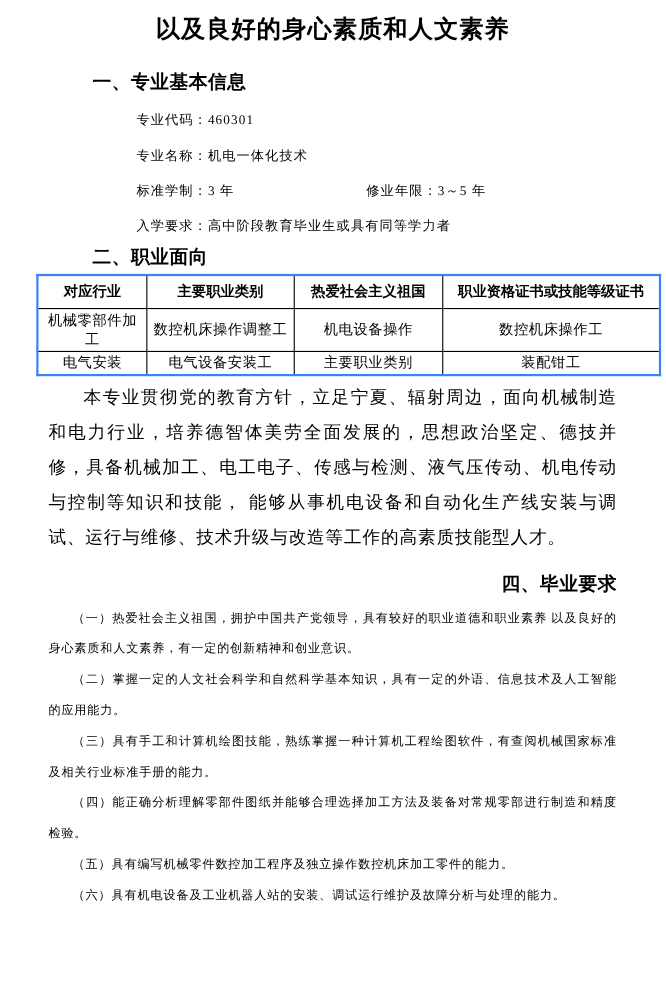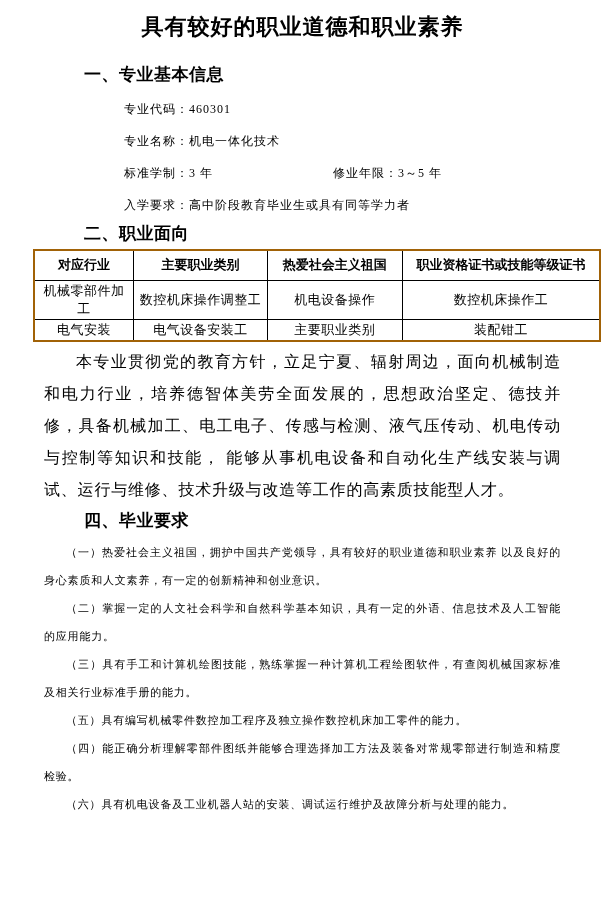--- a/index.html
+++ b/index.html
@@ -28,37 +28,37 @@
     font-family: "Liberation Sans", sans-serif;
     font-weight: 700;
     font-size: 17px;
     line-height: 21px;
     padding-left: 40px;
     letter-spacing: 0.5px;
   }
   .h-s1 { margin-top: 22px; }
   .h-s2 { margin-top: 2px; }
   .h-s3 { margin-top: 9px; }
-  .h-s4 { margin-top: 4px; }
+  .h-s4 { margin-top: 14px; text-align: right; }
   .info-block { margin-top: 8px; }
   .info-line {
     padding-left: 80px;
     font-size: 12px;
     line-height: 32px;
     height: 32px;
     letter-spacing: 1px;
     white-space: nowrap;
   }
   .info-line .pair-first { display: inline-block; width: 209px; }
   .career-table {
     margin-top: 5px;
     margin-left: -11px;
     width: 568px;
     border-collapse: collapse;
-    border: 2px solid #a16207;
+    border: 2px solid #3b82f6;
     text-align: center;
   }
   .career-table th, .career-table td {
     border: 1px solid #000;
     vertical-align: middle;
   }
   .career-table th {
     font-family: "Liberation Sans", sans-serif;
     font-weight: 700;
     font-size: 13px;
@@ -87,21 +87,21 @@
     text-align: justify;
     text-indent: 2em;
     letter-spacing: 0.8px;
   }
 </style>
 </head>
 <body>
 
 <div class="doc">
 
-  <div class="doc-title">具有较好的职业道德和职业素养</div>
+  <div class="doc-title">以及良好的身心素质和人文素养</div>
 
   <div class="sec-heading h-s1">一、专业基本信息</div>
   <div class="info-block">
     <div class="info-line">
       <span>专业代码：</span><span>460301</span>
     </div>
     <div class="info-line">
       <span>专业名称：</span><span>机电一体化技术</span>
     </div>
     <div class="info-line">
@@ -144,18 +144,18 @@
     </tbody>
   </table>
 
   <p class="para">本专业贯彻党的教育方针，立足宁夏、辐射周边，面向机械制造和电力行业，培养德智体美劳全面发展的，思想政治坚定、德技并修，具备机械加工、电工电子、传感与检测、液气压传动、机电传动与控制等知识和技能， 能够从事机电设备和自动化生产线安装与调试、运行与维修、技术升级与改造等工作的高素质技能型人才。</p>
 
   <div class="sec-heading h-s4">四、毕业要求</div>
   <div class="req-block">
     <p class="req-item">（一）热爱社会主义祖国，拥护中国共产党领导，具有较好的职业道德和职业素养 以及良好的身心素质和人文素养，有一定的创新精神和创业意识。</p>
     <p class="req-item">（二）掌握一定的人文社会科学和自然科学基本知识，具有一定的外语、信息技术及人工智能的应用能力。</p>
     <p class="req-item">（三）具有手工和计算机绘图技能，熟练掌握一种计算机工程绘图软件，有查阅机械国家标准及相关行业标准手册的能力。</p>
+    <p class="req-item">（四）能正确分析理解零部件图纸并能够合理选择加工方法及装备对常规零部进行制造和精度检验。</p>
     <p class="req-item">（五）具有编写机械零件数控加工程序及独立操作数控机床加工零件的能力。</p>
-    <p class="req-item">（四）能正确分析理解零部件图纸并能够合理选择加工方法及装备对常规零部进行制造和精度检验。</p>
     <p class="req-item">（六）具有机电设备及工业机器人站的安装、调试运行维护及故障分析与处理的能力。</p>
   </div>
 
 </div>
 
 </body></html>

